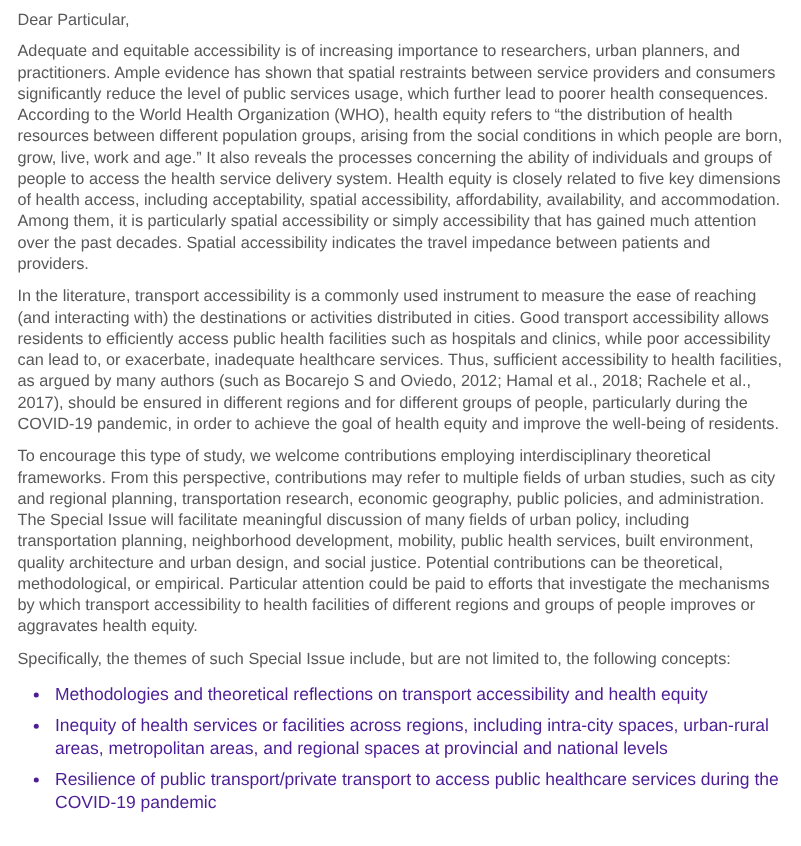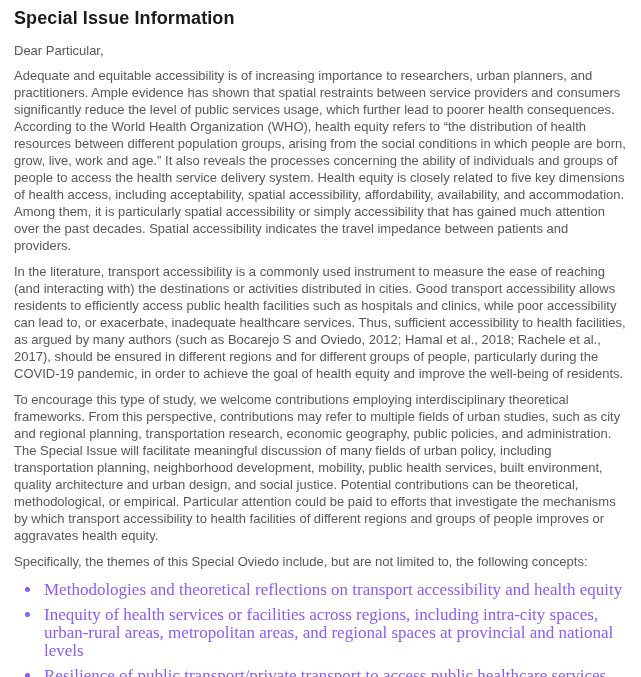--- a/index.html
+++ b/index.html
@@ -37,44 +37,42 @@
   }
   .themes-intro {
     margin-bottom: 0;
   }
   ul.themes-list {
     margin: 11px 0 0 0;
     padding: 0 0 0 28px;
     list-style-type: disc;
   }
   ul.themes-list li {
-    font-size: 17px;
+    font-size: 14px;
     line-height: 18px;
-    color: #8b5cf6;
+    color: #4c1d95;
     margin: 0 0 7px 0;
     padding-left: 2px;
-    font-family: Liberation Serif, serif;
   }
 </style>
 </head>
 <body>
 
 <div class="content">
 
-  <h1 class="page-title">Special Issue Information</h1>
 
   <p class="salutation">Dear Particular,</p>
 
   <p class="body-text">Adequate and equitable accessibility is of increasing importance to researchers, urban planners, and practitioners. Ample evidence has shown that spatial restraints between service providers and consumers significantly reduce the level of public services usage, which further lead to poorer health consequences. According to the World Health Organization (WHO), health equity refers to “the distribution of health resources between different population groups, arising from the social conditions in which people are born, grow, live, work and age.” It also reveals the processes concerning the ability of individuals and groups of people to access the health service delivery system. Health equity is closely related to five key dimensions of health access, including acceptability, spatial accessibility, affordability, availability, and accommodation. Among them, it is particularly spatial accessibility or simply accessibility that has gained much attention over the past decades. Spatial accessibility indicates the travel impedance between patients and providers.</p>
 
   <p class="body-text">In the literature, transport accessibility is a commonly used instrument to measure the ease of reaching (and interacting with) the destinations or activities distributed in cities. Good transport accessibility allows residents to efficiently access public health facilities such as hospitals and clinics, while poor accessibility can lead to, or exacerbate, inadequate healthcare services. Thus, sufficient accessibility to health facilities, as argued by many authors (such as Bocarejo S and Oviedo, 2012; Hamal et al., 2018; Rachele et al., 2017), should be ensured in different regions and for different groups of people, particularly during the COVID-19 pandemic, in order to achieve the goal of health equity and improve the well-being of residents.</p>
 
   <p class="body-text">To encourage this type of study, we welcome contributions employing interdisciplinary theoretical frameworks. From this perspective, contributions may refer to multiple fields of urban studies, such as city and regional planning, transportation research, economic geography, public policies, and administration. The Special Issue will facilitate meaningful discussion of many fields of urban policy, including transportation planning, neighborhood development, mobility, public health services, built environment, quality architecture and urban design, and social justice. Potential contributions can be theoretical, methodological, or empirical. Particular attention could be paid to efforts that investigate the mechanisms by which transport accessibility to health facilities of different regions and groups of people improves or aggravates health equity.</p>
 
-  <p class="themes-intro">Specifically, the themes of this Special Oviedo include, but are not limited to, the following concepts:</p>
+  <p class="themes-intro">Specifically, the themes of such Special Issue include, but are not limited to, the following concepts:</p>
 
   <ul class="themes-list">
     <li>Methodologies and theoretical reflections on transport accessibility and health equity</li>
     <li>Inequity of health services or facilities across regions, including intra-city spaces, urban-rural areas, metropolitan areas, and regional spaces at provincial and national levels</li>
     <li>Resilience of public transport/private transport to access public healthcare services during the COVID-19 pandemic</li>
 
   </ul>
 
 </div>
 

